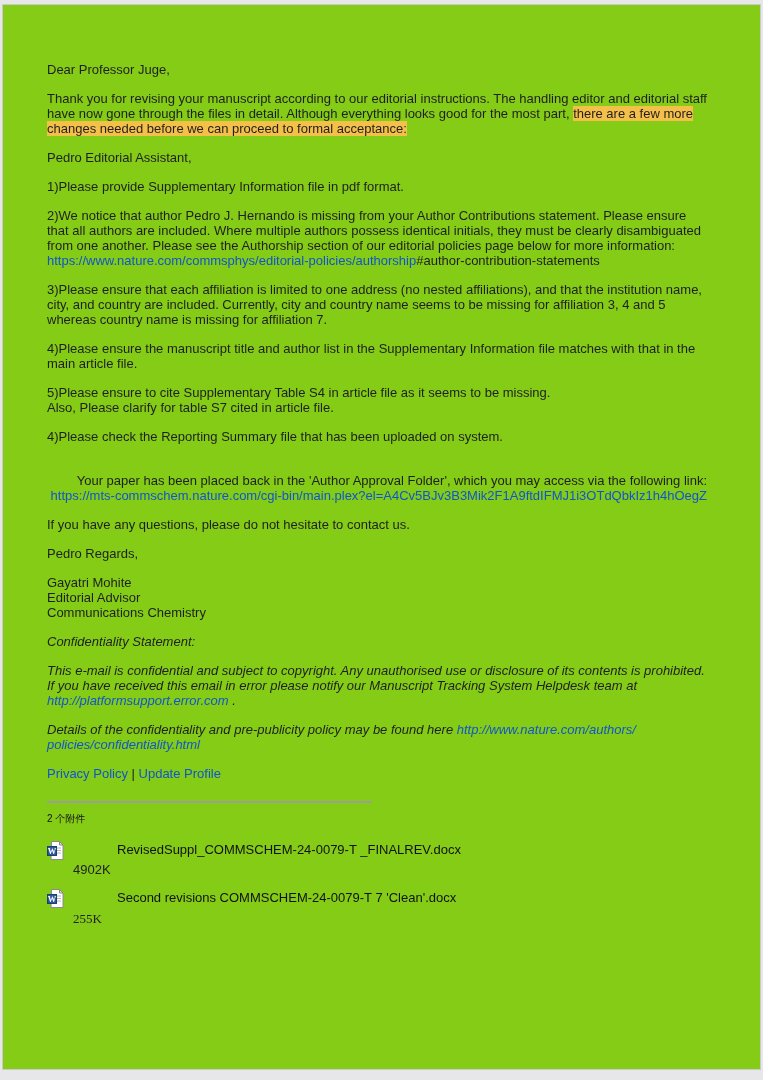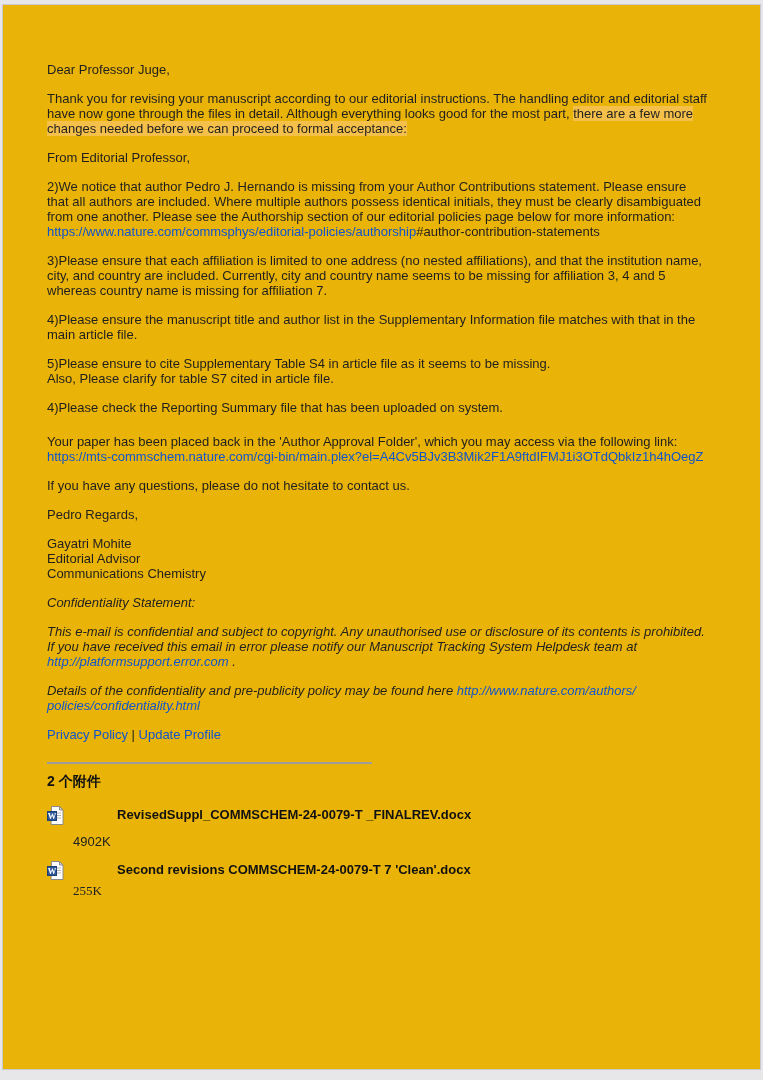--- a/index.html
+++ b/index.html
@@ -5,68 +5,69 @@
   * { margin:0; padding:0; box-sizing:border-box; }
   html,body { width:763px; }
   body {
     background:#e7e7ea;
     font-family:"Liberation Sans","DejaVu Sans",sans-serif;
     font-size:13px;
     color:#1f1f1f;
     -webkit-font-smoothing:antialiased;
   }
   .page {
-    background:#eab308;
+    background:#84cc16;
     border:1px solid #c9c9ce;
     margin:4px 2px 8px 2px;
     min-height:1066px;
     width:759px;
   }
   .content {
     padding:57px 53px 30px 44px;
   }
   .para {
     margin-top:14px;
     line-height:15px;
     word-wrap:break-word;
   }
   .para:first-child { margin-top:0; }
-  .para.gap-large { margin-top:19px; }
+  .para.gap-large { margin-top:29px;text-align:right; }
   .seg-highlight { background:#f5c04a; }
   .seg-link { color:#1155cc; cursor:pointer; }
   .seg-italic { font-style:italic; }
   .seg-link-italic { color:#1155cc; font-style:italic; cursor:pointer; }
   .attachments { margin-top:20px; }
   .divider {
     width:325px; height:2px; background:#9d9d9d;
   }
   .att-count {
     margin-top:9px;
-    font-weight:bold;
-    font-size:14px;
+    font-weight:normal;
+    font-size:10px;
     color:#111;
   }
   .attachment { margin-top:16px; cursor:pointer; }
   .attachment + .attachment { margin-top:13px; }
   .att-head { display:flex; align-items:flex-start; gap:9px; }
   .att-icon { flex:0 0 auto; margin-top:-1px; }
-  .att-name { font-weight:bold; color:#111; line-height:15px;padding-left:44px; }
-  .att-size { margin-left:26px; margin-top:7px; color:#222; line-height:14px; }
+  .att-name { font-weight:normal; color:#111; line-height:15px;padding-left:44px; }
+  .att-size { margin-left:26px; color:#222; line-height:14px; }
   .attachment.tight .att-size { margin-top:1px;font-family:Liberation Serif, serif; }
 </style>
 </head>
 <body>
 
 <div class="page">
   <div class="content">
 
     <div>
         <p class="para"><span>Dear Professor Juge,</span></p>
         <p class="para"><span>Thank you for revising your manuscript according to our editorial instructions. The handling editor and editorial staff have now gone through the files in detail. Although everything looks good for the most part, </span><span class="seg-highlight">there are a few more changes needed before we can proceed to formal acceptance:</span></p>
-        <p class="para"><span>From Editorial Professor,</span></p>
+        <p class="para"><span>Pedro Editorial Assistant,</span></p>
+        <p class="para"><span>1)Please provide Supplementary Information file in pdf format.</span></p>
         <p class="para"><span>2)We notice that author Pedro J. Hernando is missing from your Author Contributions statement. Please ensure that all authors are included. Where multiple authors possess identical initials, they must be clearly disambiguated from one another. Please see the Authorship section of our editorial policies page below for more information: </span><span class="seg-link">https://www.nature.com/commsphys/editorial-policies/authorship</span><span>#author-contribution-statements</span></p>
         <p class="para"><span>3)Please ensure that each affiliation is limited to one address (no nested affiliations), and that the institution name, city, and country are included. Currently, city and country name seems to be missing for affiliation 3, 4 and 5 whereas country name is missing for affiliation 7.</span></p>
         <p class="para"><span>4)Please ensure the manuscript title and author list in the Supplementary Information file matches with that in the main article file.</span></p>
         <p class="para"><span>5)Please ensure to cite Supplementary Table S4 in article file as it seems to be missing.</span><br><span>Also, Please clarify for table S7 cited in article file.</span></p>
         <p class="para"><span>4)Please check the Reporting Summary file that has been uploaded on system.</span></p>
         <p class="para gap-large"><span>Your paper has been placed back in the 'Author Approval Folder', which you may access via the following link: </span><span class="seg-link">https://mts-commschem.nature.com/cgi-bin/main.plex?el=A4Cv5BJv3B3Mik2F1A9ftdIFMJ1i3OTdQbkIz1h4hOegZ</span></p>
         <p class="para"><span>If you have any questions, please do not hesitate to contact us.</span></p>
         <p class="para"><span>Pedro Regards,</span></p>
         <p class="para"><span>Gayatri Mohite</span><br><span>Editorial Advisor</span><br><span>Communications Chemistry</span></p>
         <p class="para"><span class="seg-italic">Confidentiality Statement:</span></p>

